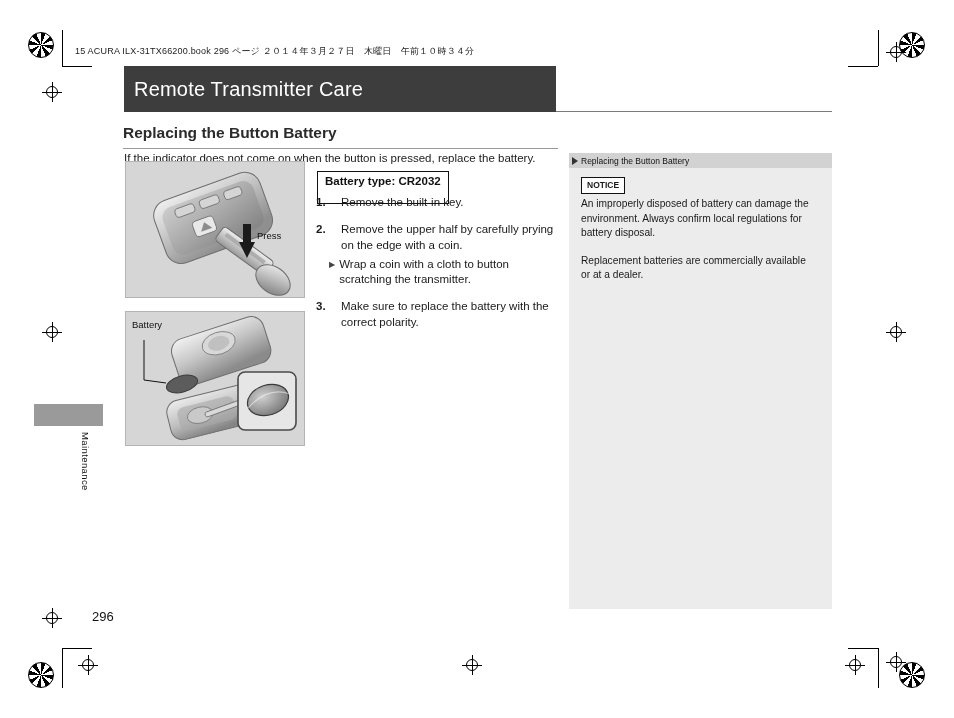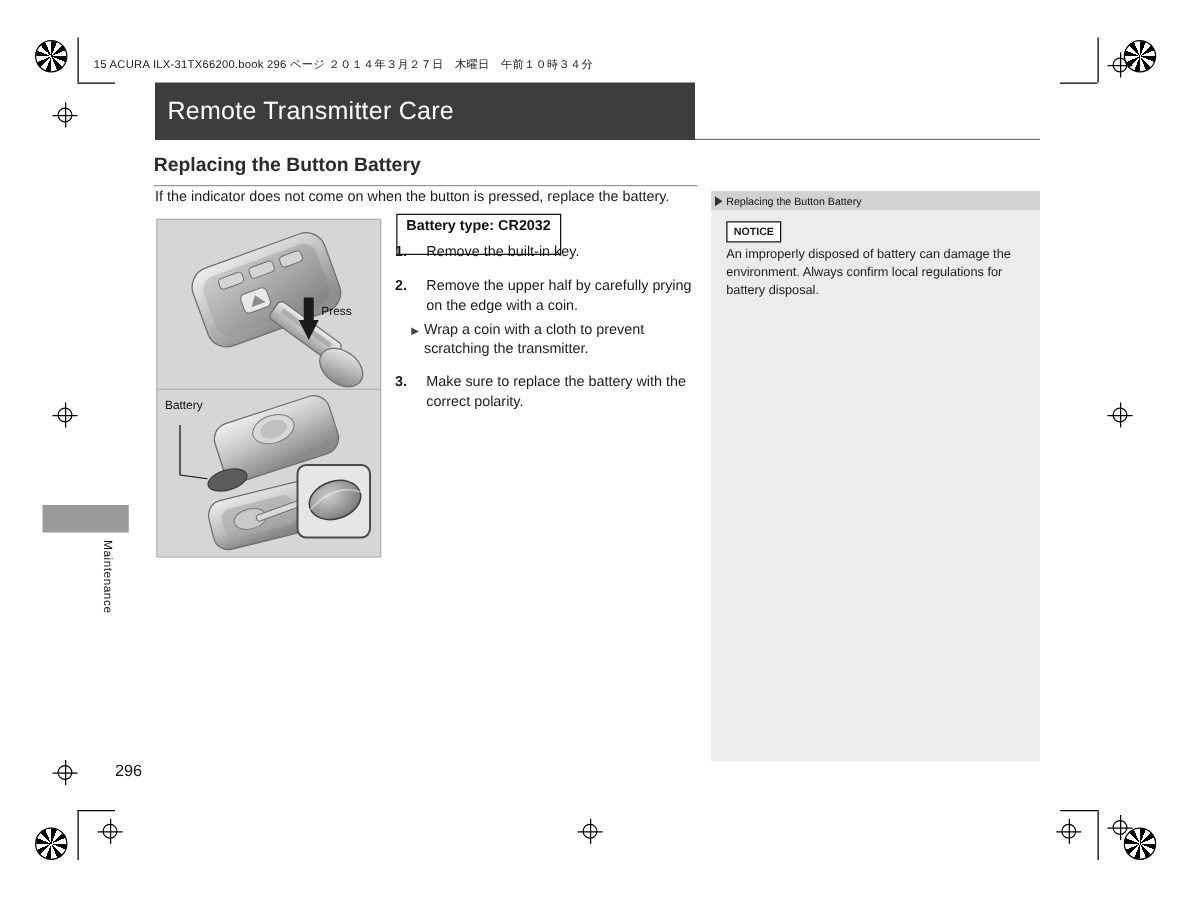--- a/index.html
+++ b/index.html
@@ -128,21 +128,21 @@
   }
 
   
   .fig {
     position: absolute;
     border: 1px solid #b4b4b4;
     background: #d6d6d6;
     box-sizing: border-box;
     overflow: hidden;
   }
-  #fig-key { left: 125px; top: 175px; width: 180px; height: 137px; }
+  #fig-key { left: 125px; top: 161px; width: 180px; height: 137px; }
   #fig-batt { left: 125px; top: 311px; width: 180px; height: 135px; }
 
   .fig-label {
     position: absolute;
     font-size: 9.5px;
     color: #111;
   }
 
   
   .batt-type {
@@ -396,35 +396,36 @@
   <div class="step">
     <div class="num">1.</div>
     <div class="txt">Remove the built-in key.</div>
   </div>
   <div class="step" style="margin-bottom:4px;">
     <div class="num">2.</div>
     <div class="txt">Remove the upper half by carefully prying on the edge with a coin.</div>
   </div>
   <div class="substep" style="margin-left:13px; margin-bottom:12px;">
     <div class="arrow">▶</div>
-    <div class="txt">Wrap a coin with a cloth to prevent scratching the transmitter.</div>
+    <div class="txt">Wrap a coin with a cloth to button scratching the transmitter.</div>
   </div>
   <div class="step">
     <div class="num">3.</div>
     <div class="txt">Make sure to replace the battery with the correct polarity.</div>
   </div>
 </div>
 
 <div class="side-panel">
   <div class="side-head">
     <span class="marker"></span>
     <span class="t">Replacing the Button Battery</span>
   </div>
   <div class="side-body">
     <div class="notice-tag">NOTICE</div>
     <p class="side-p">An improperly disposed of battery can damage the environment. Always confirm local regulations for battery disposal.</p>
+    <p class="side-p">Replacement batteries are commercially available or at a dealer.</p>
   </div>
 </div>
 
 <div class="tab-block"></div>
 <div class="tab-text">Maintenance</div>
 
 <div class="page-num">296</div>
 
 </body></html>

